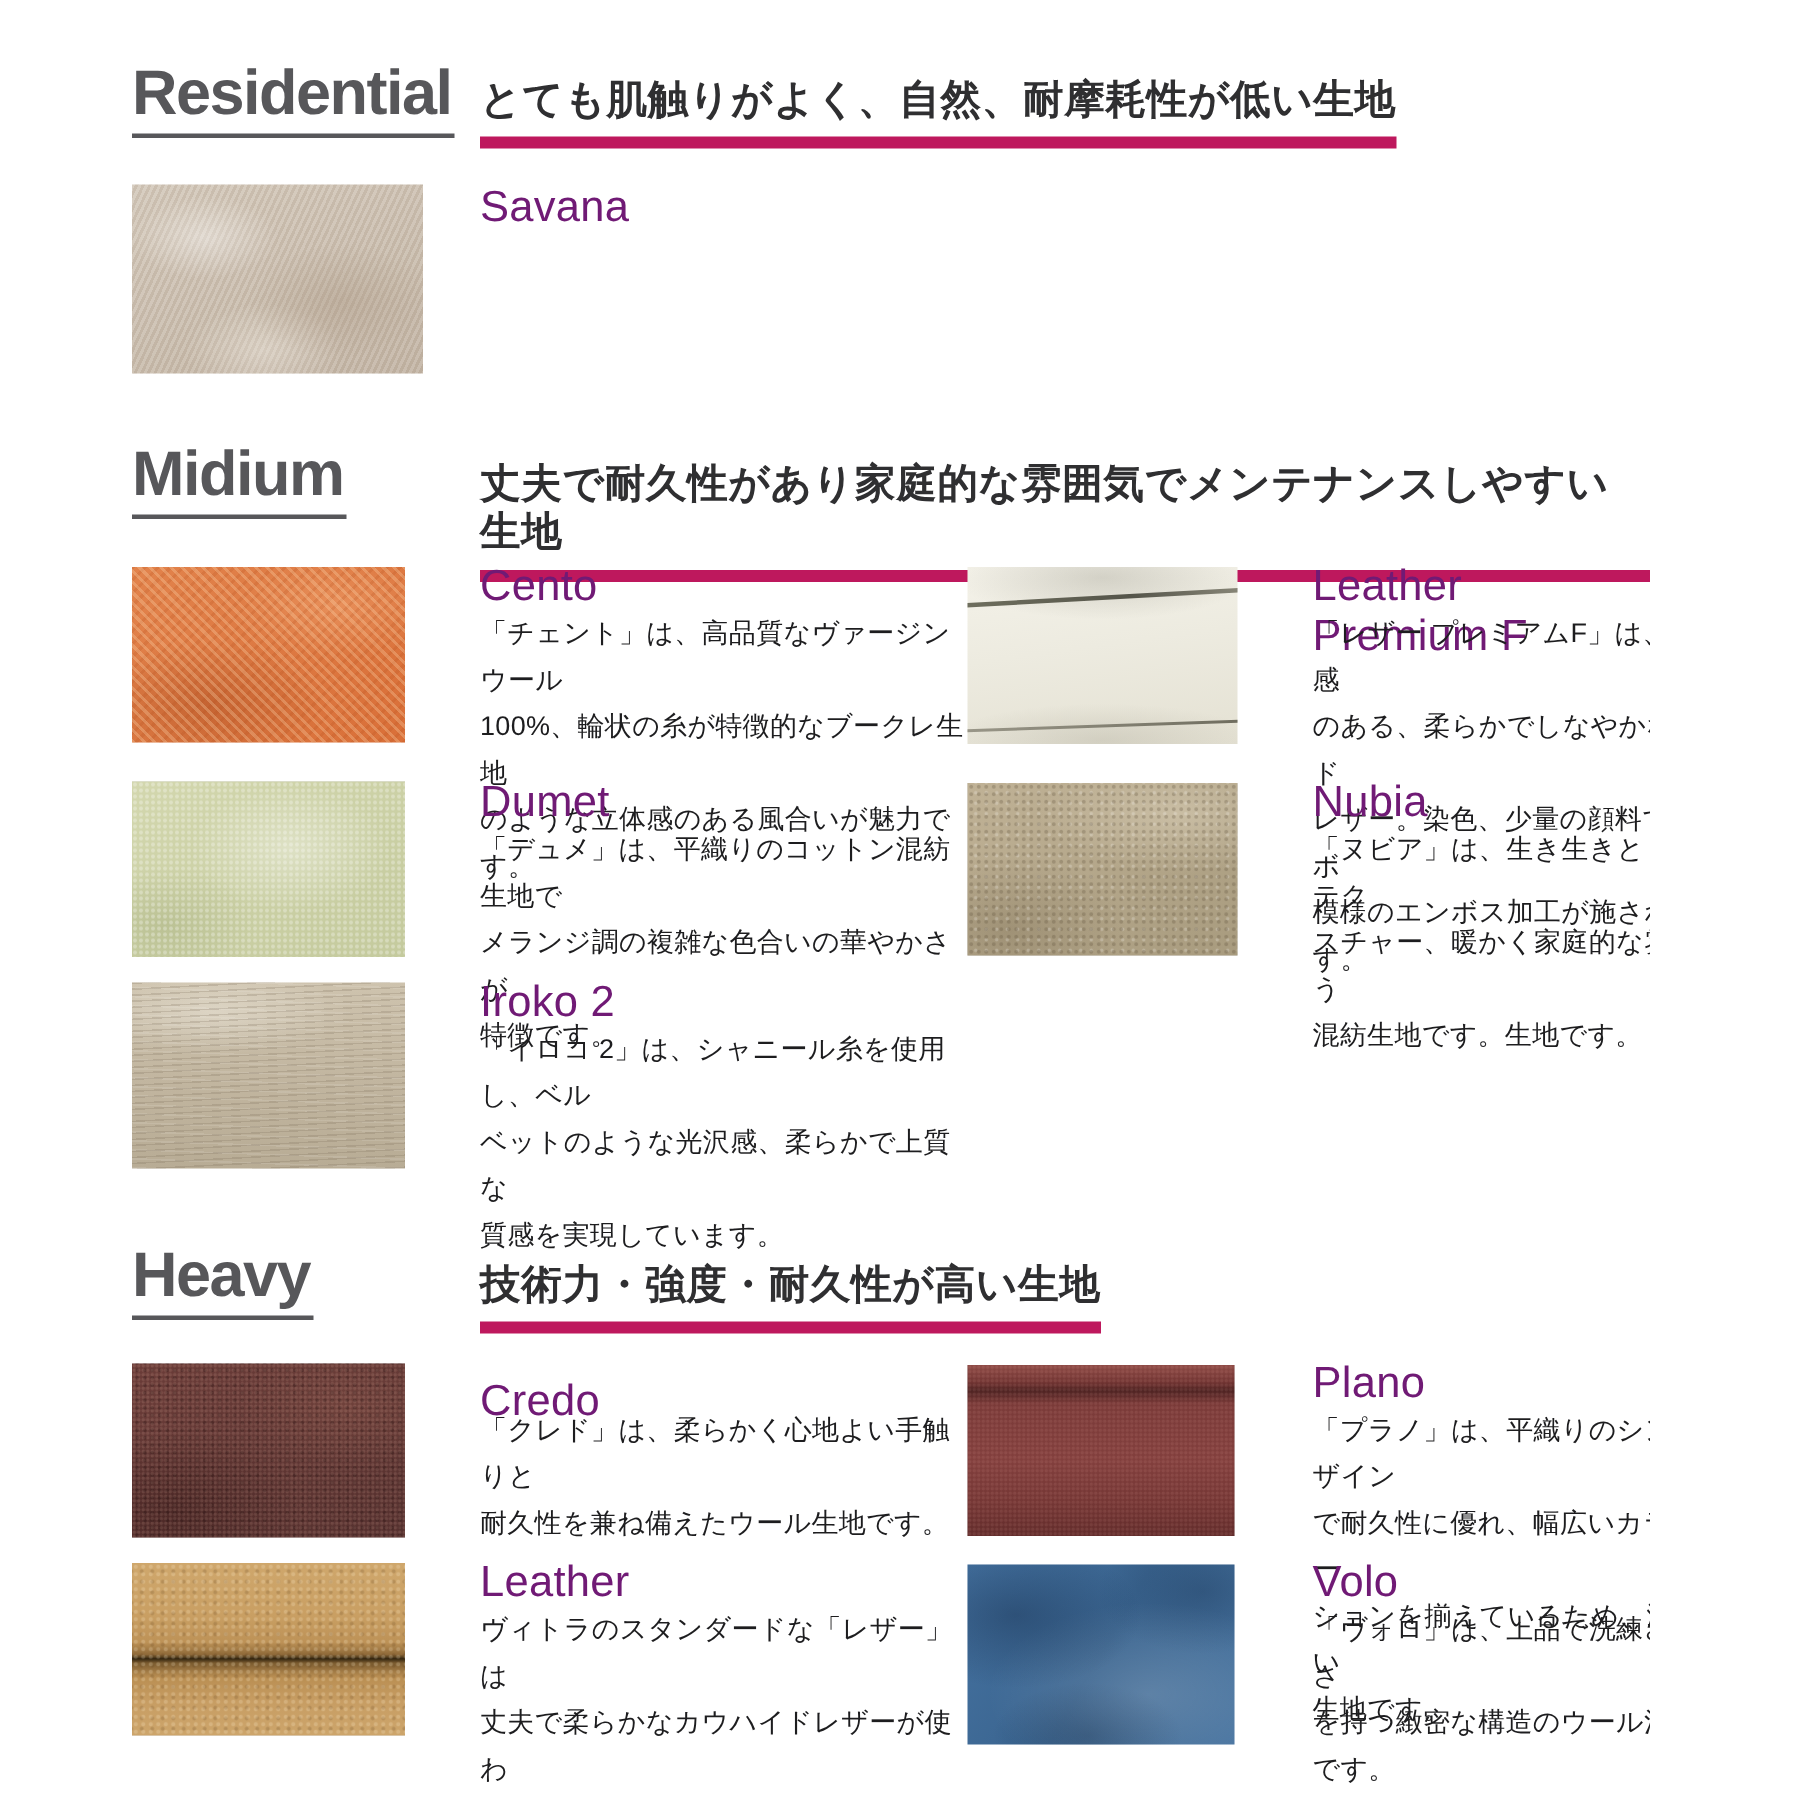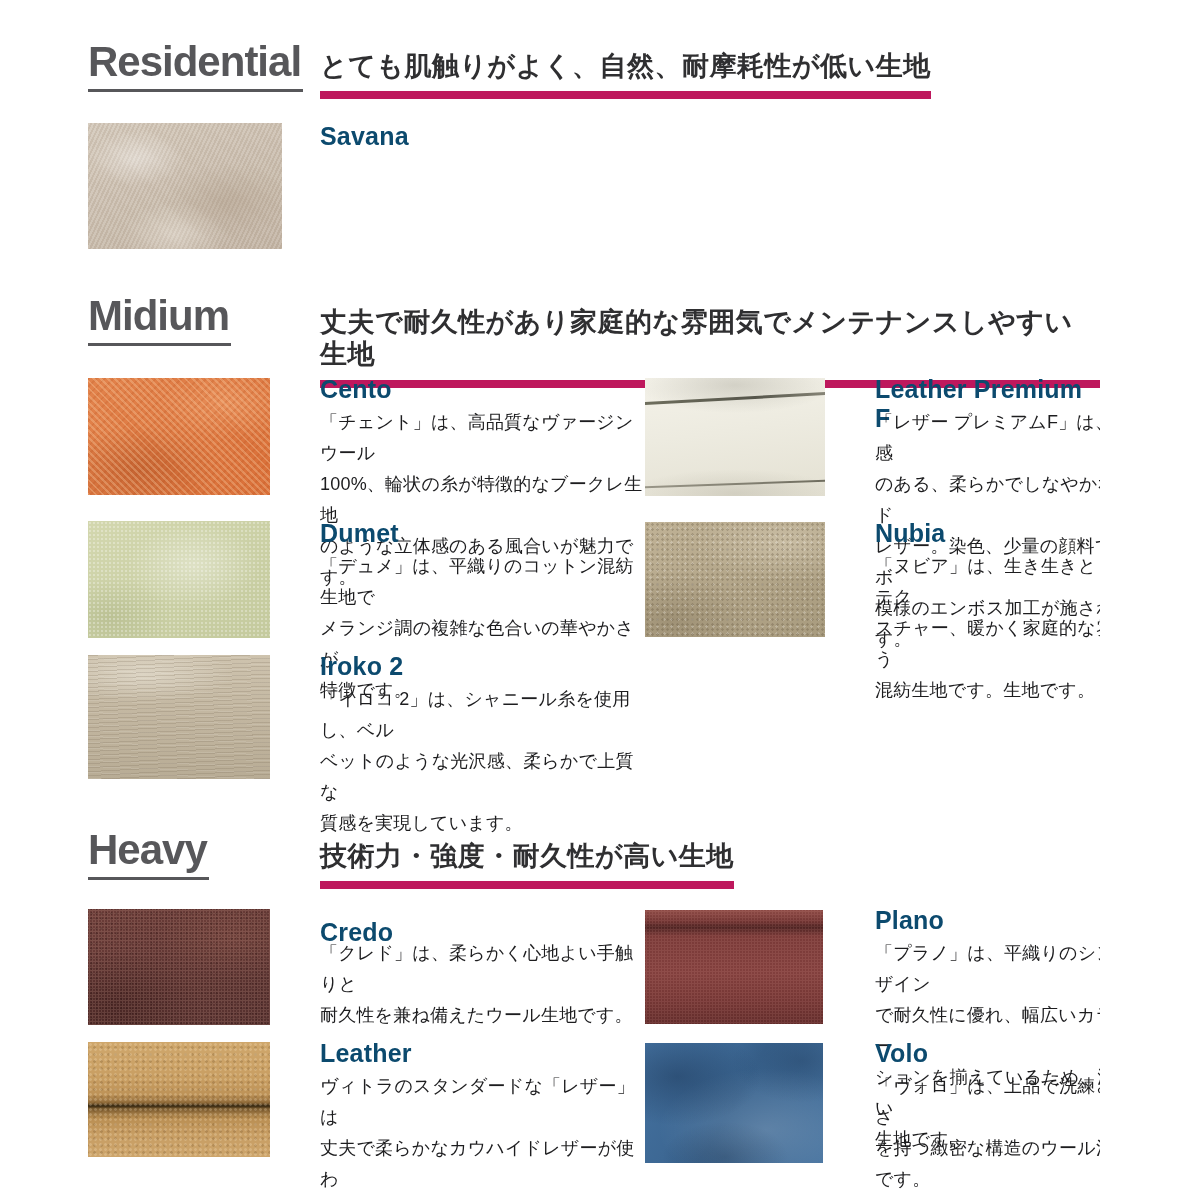--- a/index.html
+++ b/index.html
@@ -28,23 +28,23 @@
     font-weight:bold;
     color:#2f2f31;
     border-bottom:8px solid #be185d;
     padding-bottom:9px;
     display:inline-block;
     letter-spacing:0.5px;
     line-height:1.2;
   }
   
   .fabric-name{
-    font-size:25px;
-    font-weight:bold;
-    color:#0c4a6e;
+    font-size:29px;
+    font-weight:normal;
+    color:#701a75;
     letter-spacing:0.2px;
     line-height:1.15;
   }
   
   .fabric-desc{
     font-size:18px;
     line-height:31px;
     color:#1d1d1f;
     white-space:pre-line;
     width:330px;

